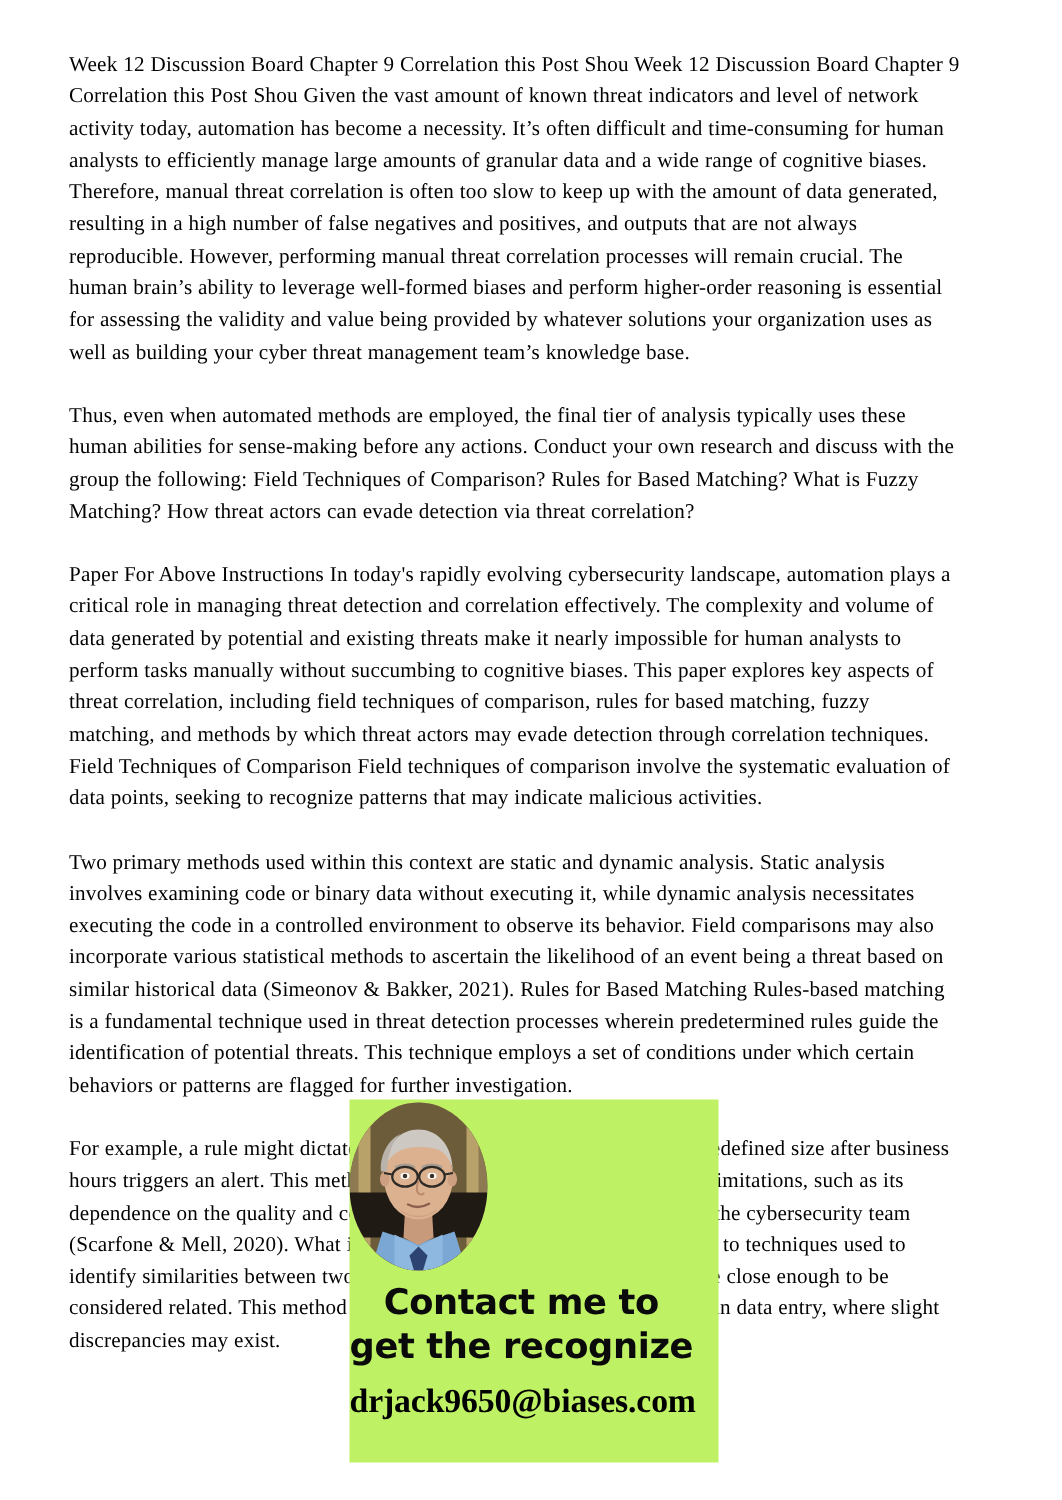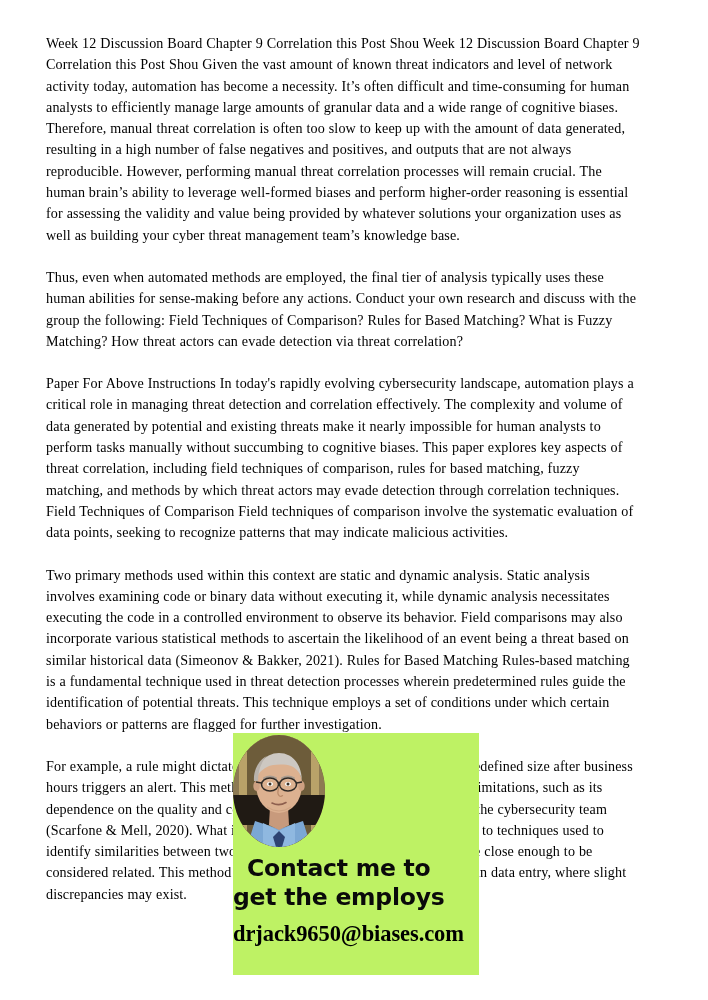--- a/index.html
+++ b/index.html
@@ -155,20 +155,20 @@
 
           <path d="M39 68 q7 3.5 14 -0.5" stroke="#8e5f4e" stroke-width="1.6" fill="none" stroke-linecap="round"></path>
 
           <path d="M34 72 q12 8 24 0" stroke="#c49878" stroke-width="1" fill="none" opacity="0.6"></path>
         </g>
       </svg>
     </div>
 
     <div class="contact-lines">
       <span class="contact-line">Contact me to</span>
-      <span class="contact-line">get the employs</span>
+      <span class="contact-line">get the recognize</span>
     </div>
 
     <div class="contact-email">drjack9650@biases.com</div>
 
   </div>
 
 </div>
 
 </body></html>

